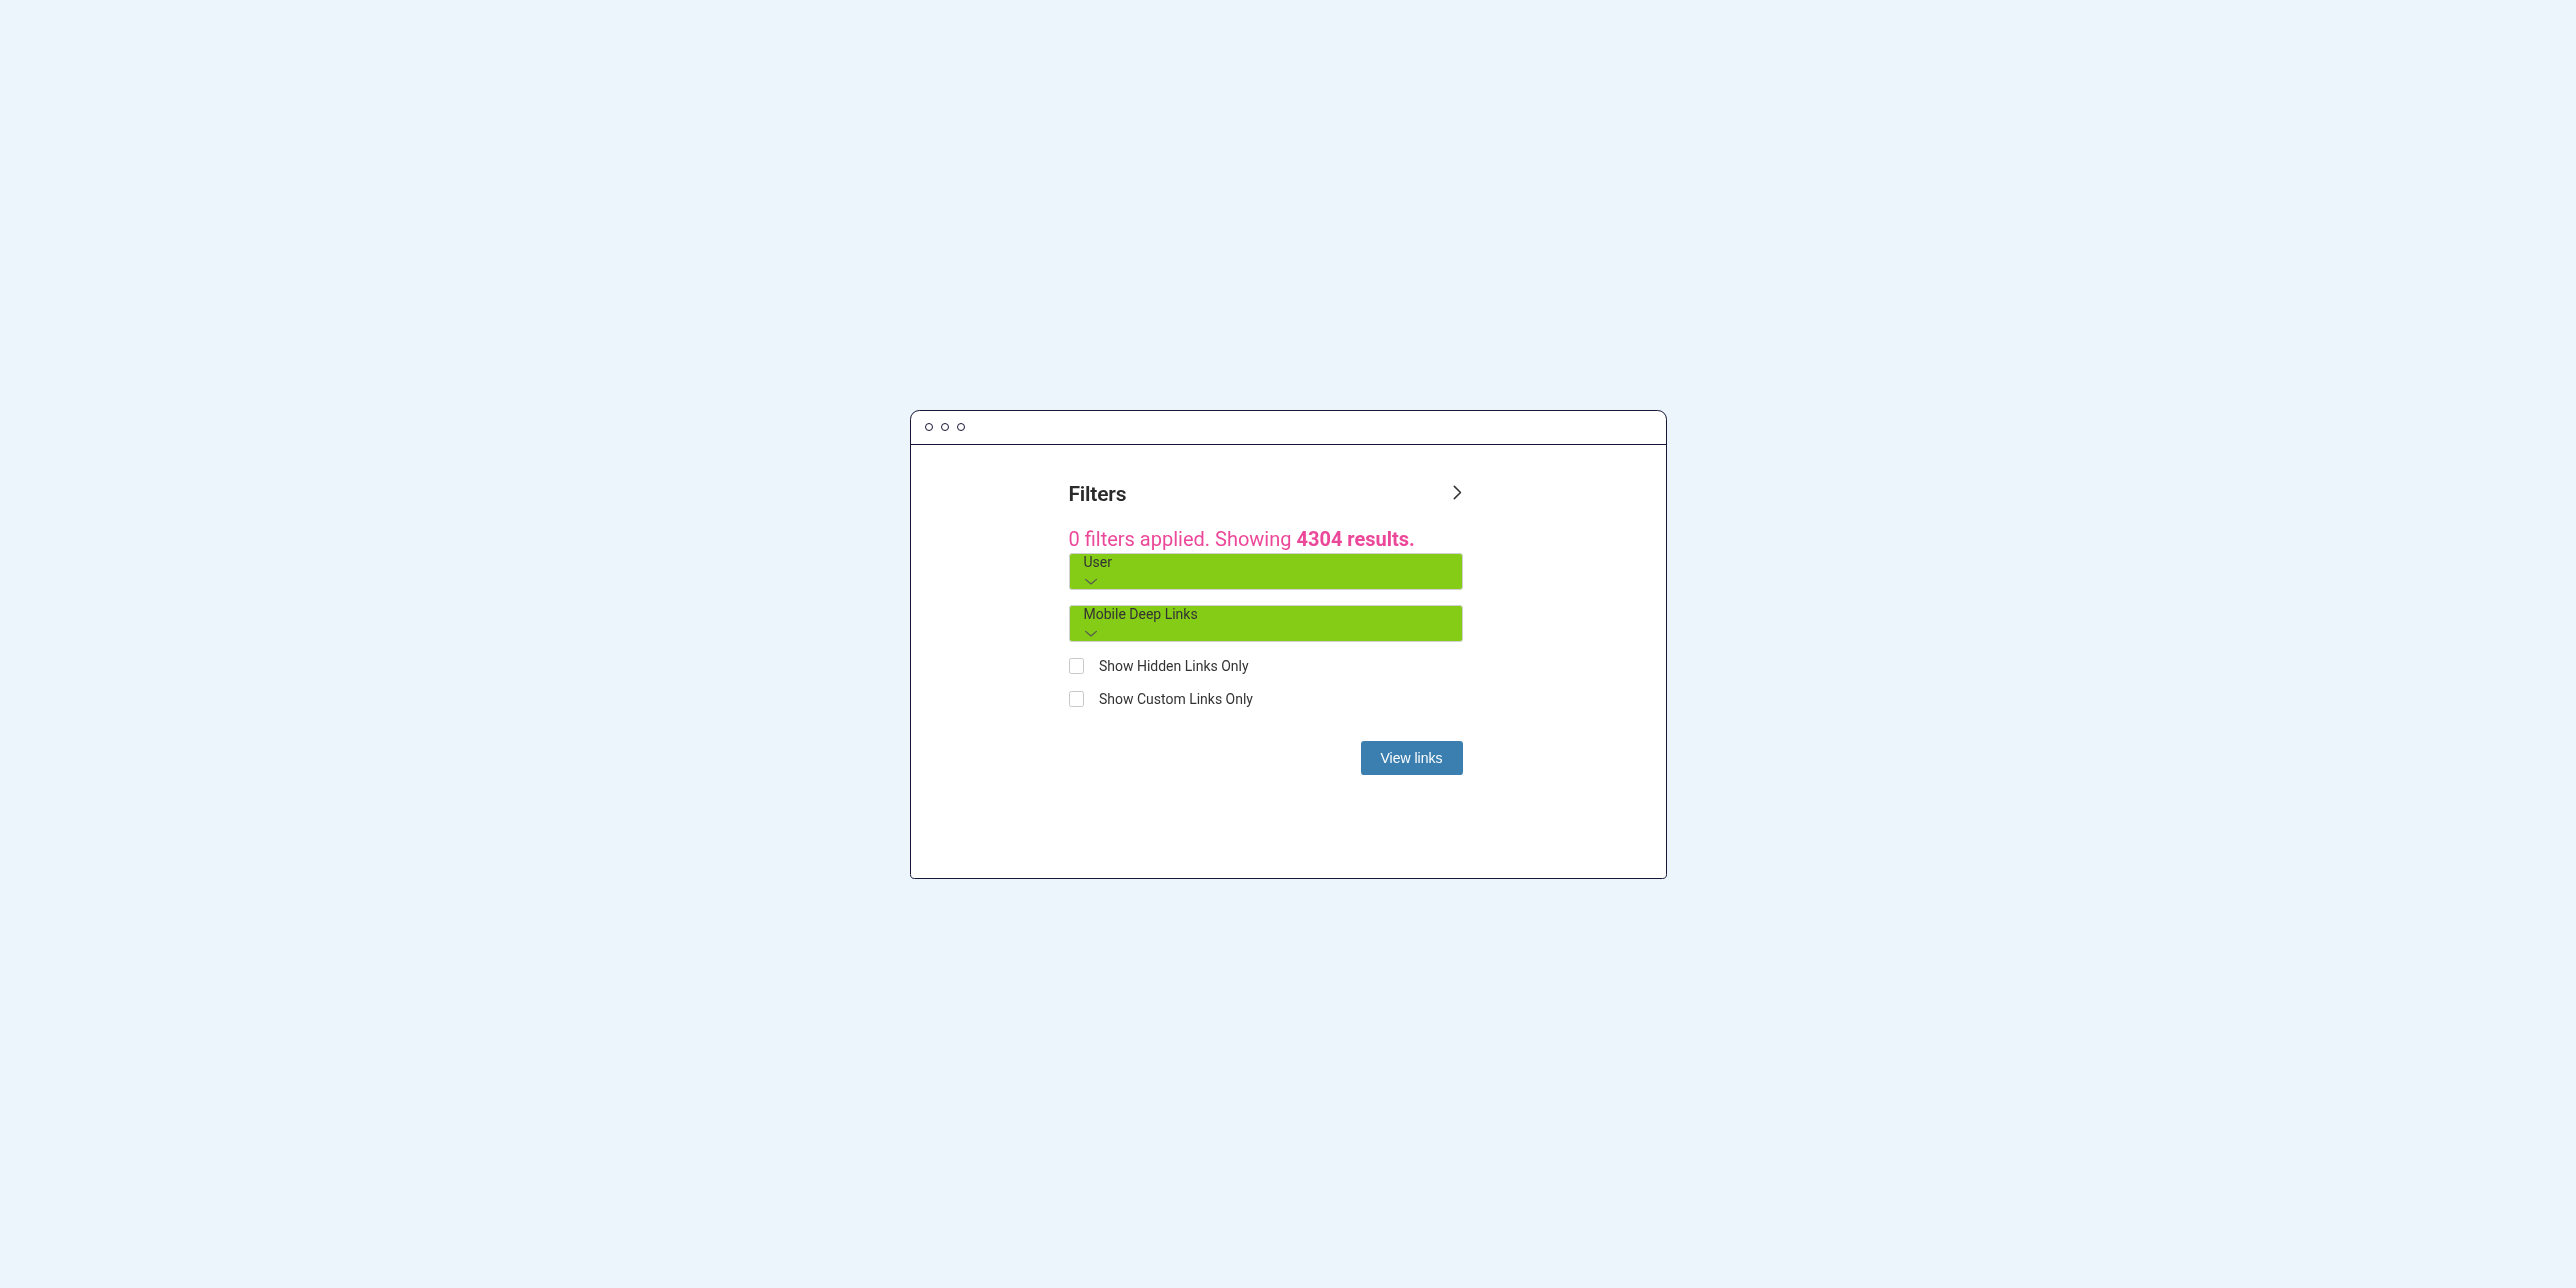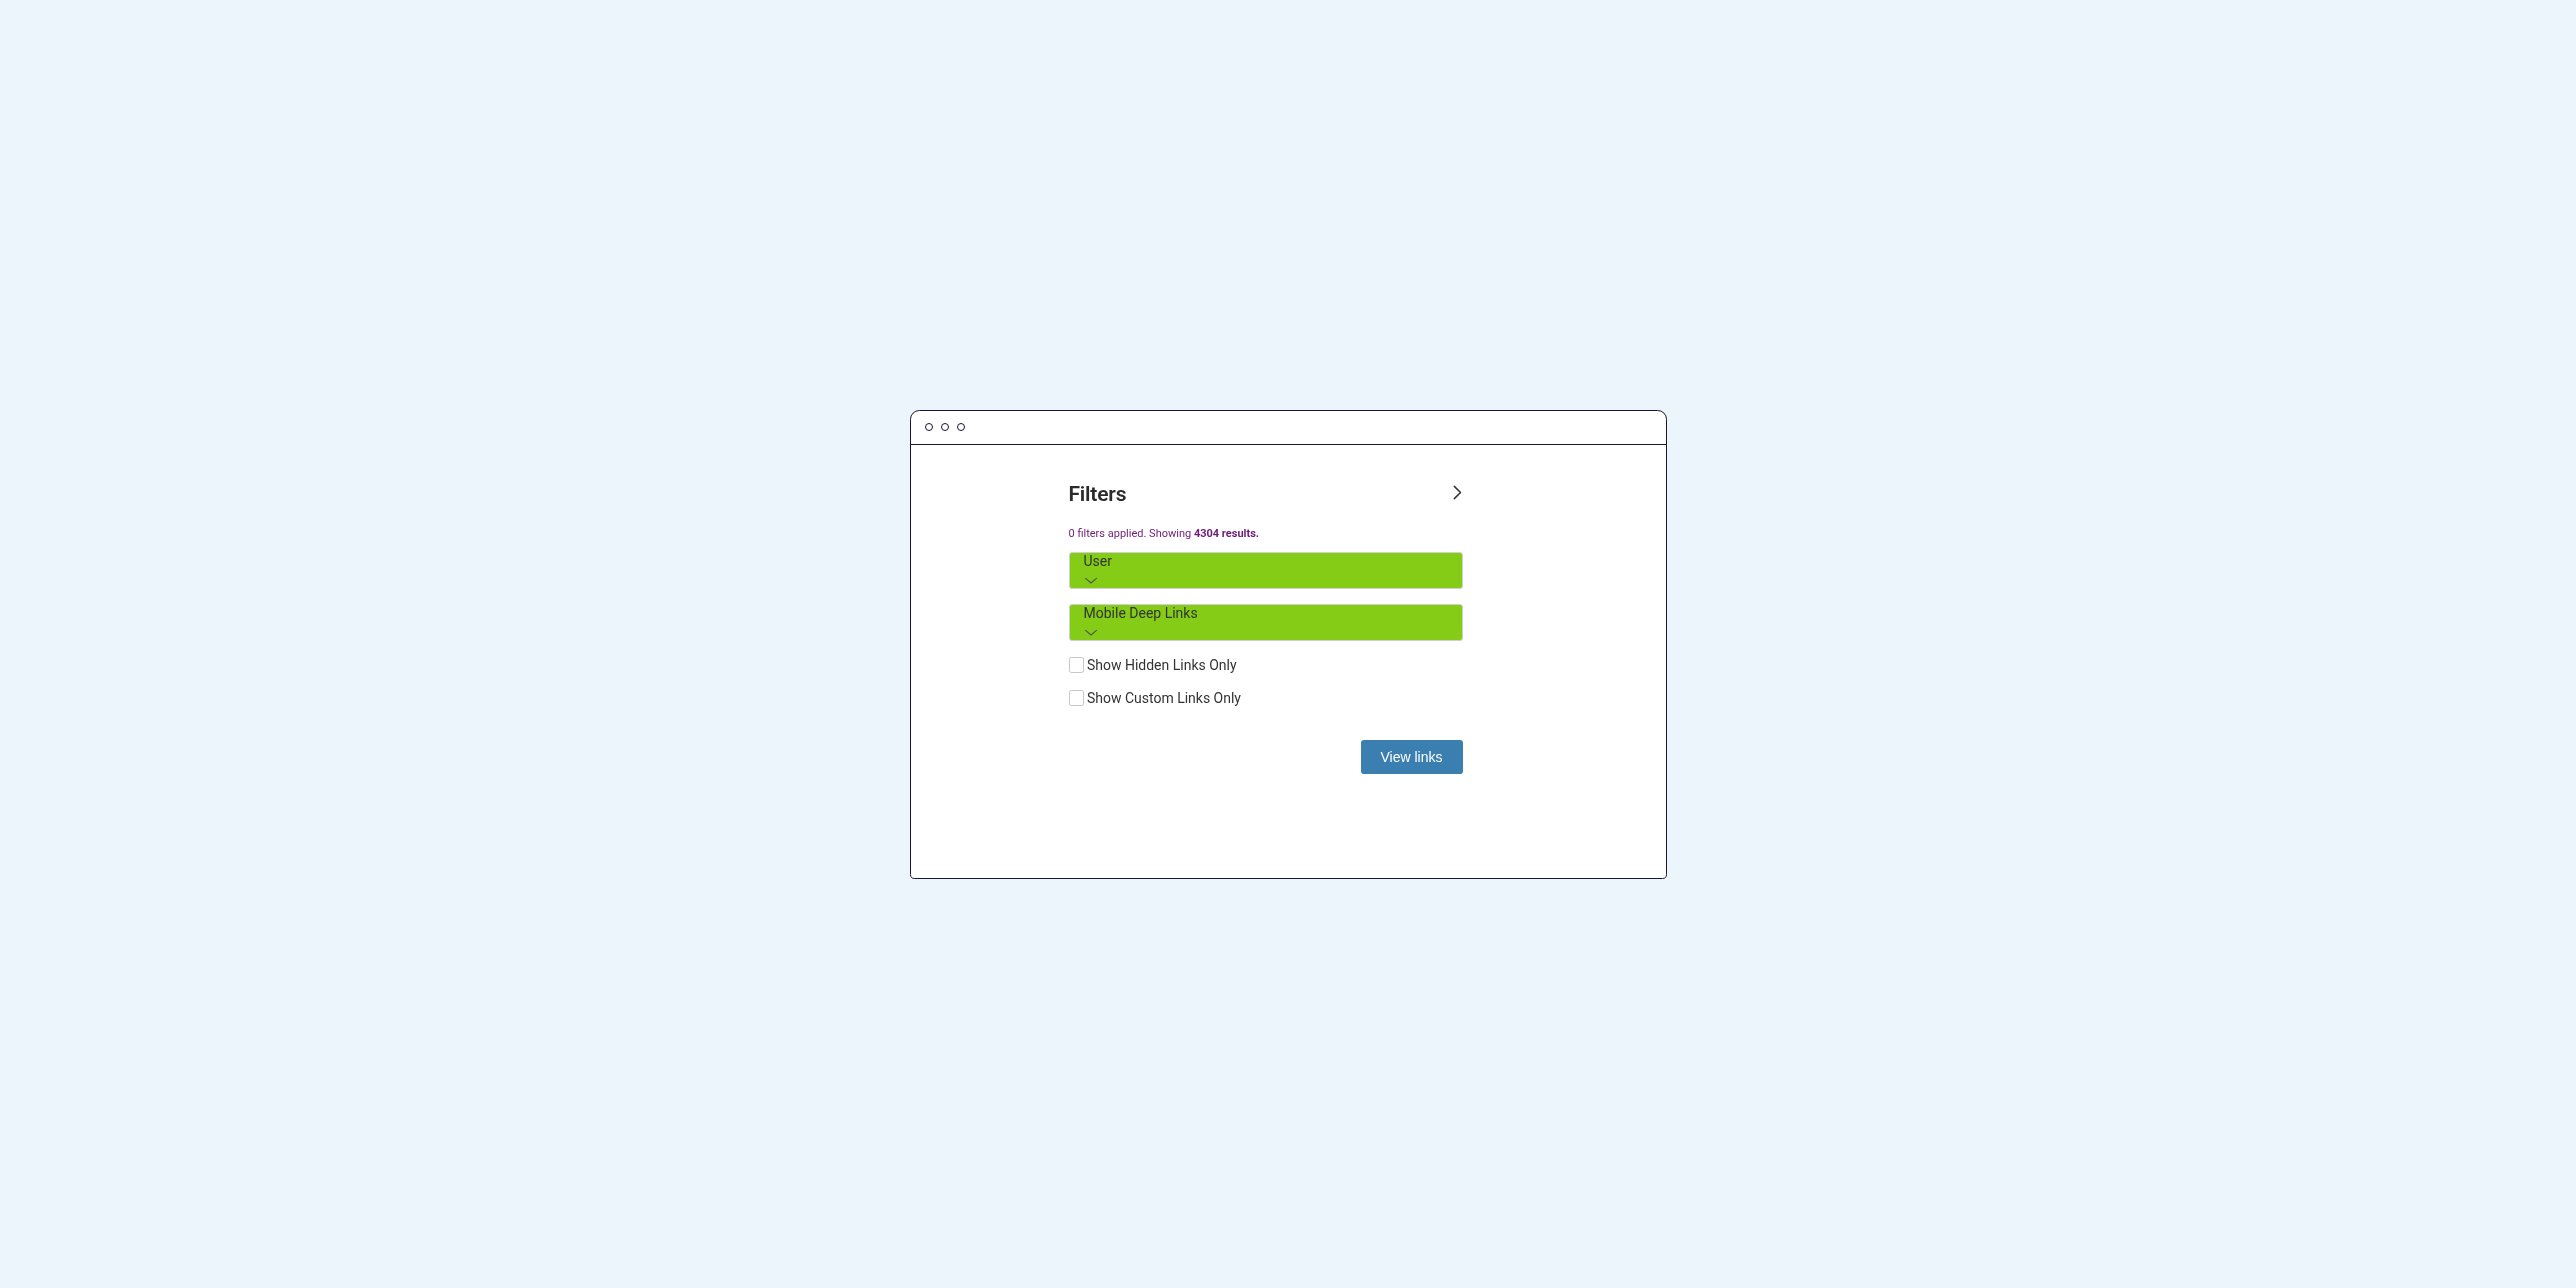--- a/index.html
+++ b/index.html
@@ -54,23 +54,23 @@
     font-size: 21px;
     font-weight: 600;
     color: #2b2b2b;
     letter-spacing: -0.2px;
   }
   .chevron-right {
     color: #333;
     cursor: pointer;
   }
   .status {
-    font-size: 11px;
-    color: #701a75;
-    margin-bottom: 12px;
+    font-size: 20px;
+    color: #ec4899;
+    margin-bottom: 2px;
   }
   .status .bold { font-weight: 700; }
   .select {
     width: 100%;
     height: 37px;
     border: 0.8px solid #d0d0d0;
     border-radius: 3.1px;
     background: #84cc16;
     display: flex;
     align-items: flex-start;
@@ -83,21 +83,21 @@
     flex-direction: column;
   }
   .select:last-of-type { margin-bottom: 21.6px; }
   .chevron-down {
     color: #555;
     flex-shrink: 0;
   }
   .checkbox-row {
     display: flex;
     align-items: flex-end;
-    gap: 3px;
+    gap: 15px;
     margin-bottom: 17px;
     cursor: pointer;
   }
   .checkbox-box {
     width: 15.4px;
     height: 15.4px;
     border: 1.2px solid #c8c8c8;
     border-radius: 2.3px;
     background: #fff;
     flex-shrink: 0;

